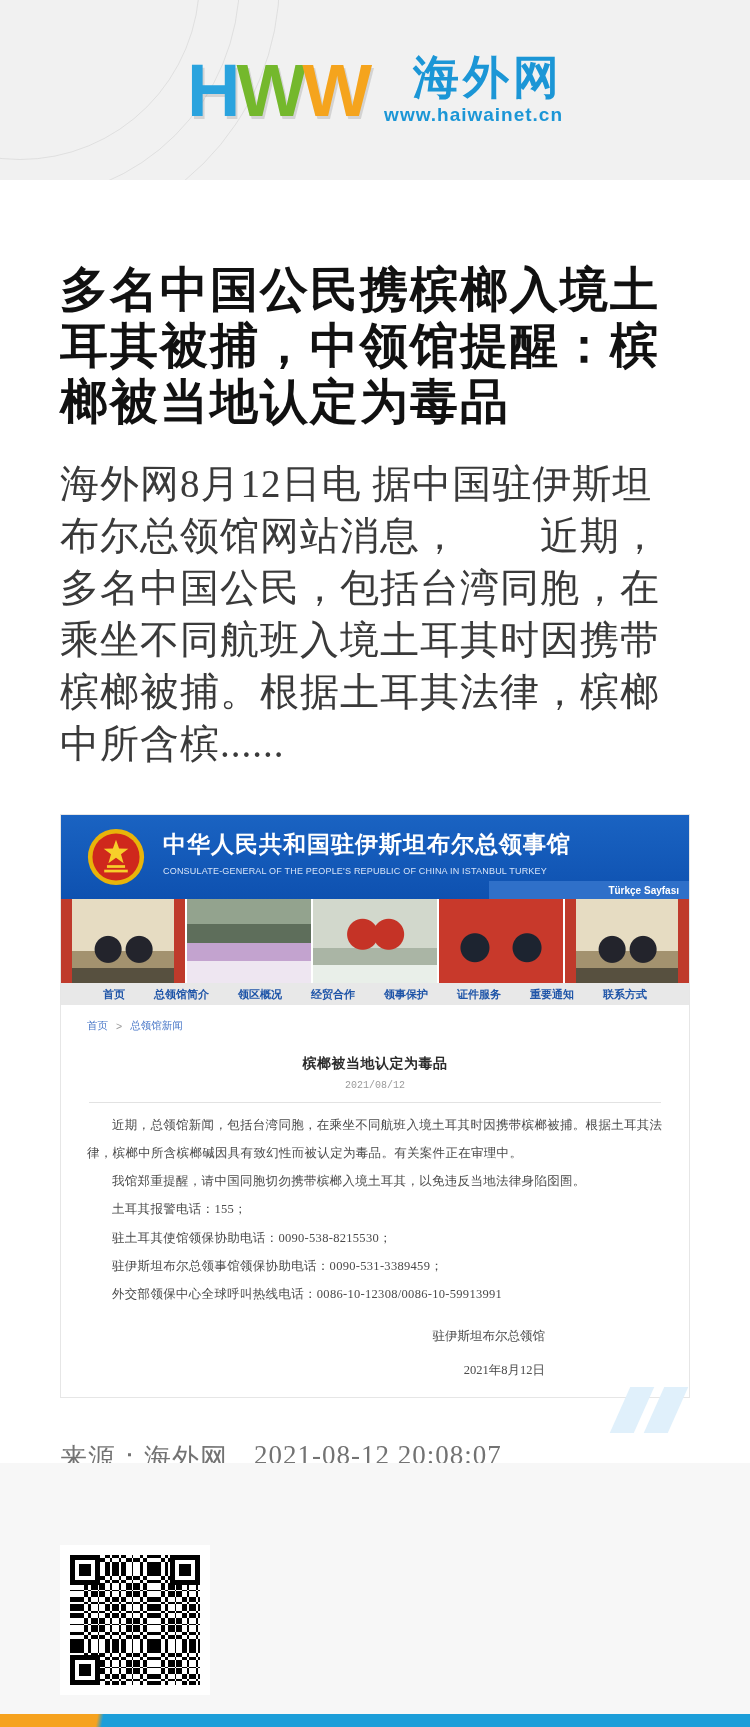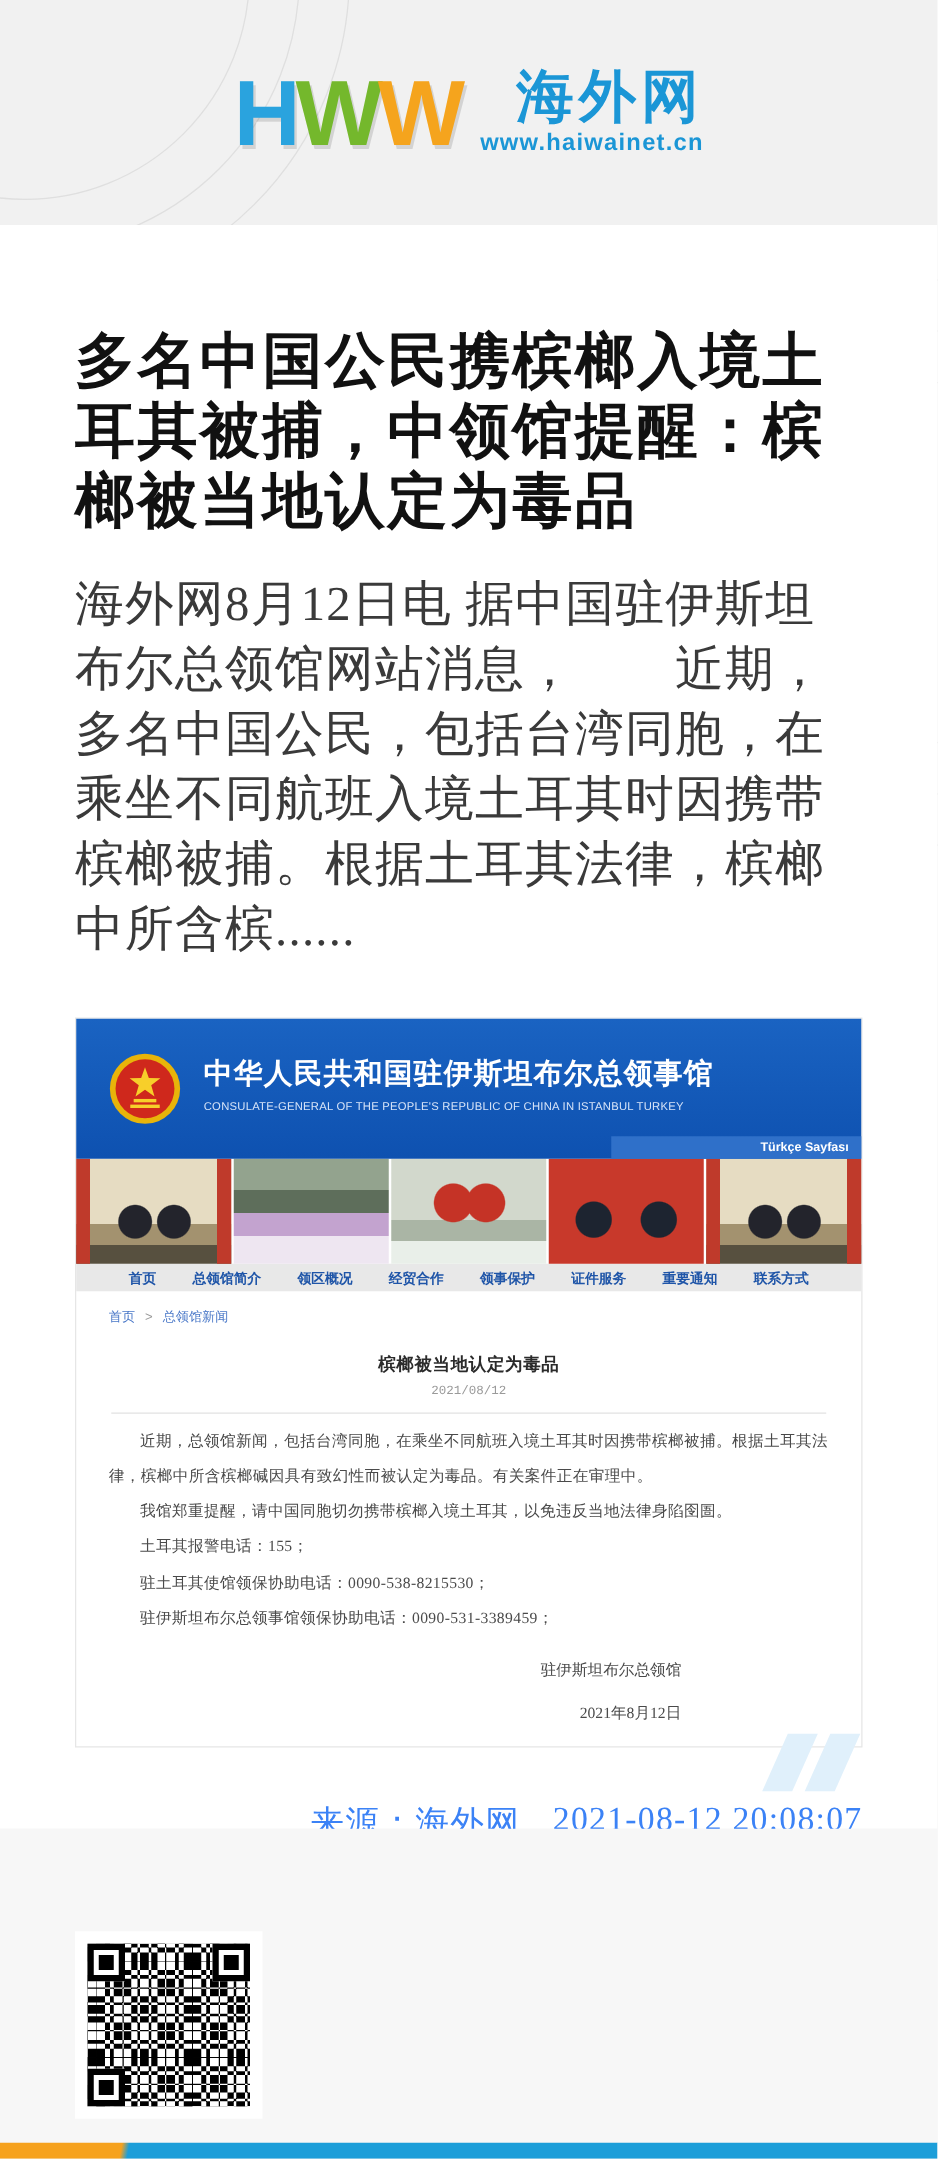--- a/index.html
+++ b/index.html
@@ -30,21 +30,21 @@
 
   
   .card { position:relative; width:750px; height:1283px; background:#ffffff; padding:0 60px; }
   .article-title { font-family:"Liberation Serif","DejaVu Serif",serif; font-weight:bold; color:#111;
     font-size:48px; line-height:56px; letter-spacing:2px; padding-top:82px; }
   .article-summary { font-family:"Liberation Serif","DejaVu Serif",serif; color:#3a3a3a;
     font-size:39px; line-height:52px; margin-top:28px; letter-spacing:1px; }
 
   
   .embed { margin-top:44px; width:630px; border:1px solid #e6e6e6; background:#fff; }
-  .embed-header { position:relative; height:112px; background:linear-gradient(180deg,#1a63c2 0%,#0e51b0 100%); display:flex; align-items:center; }
+  .embed-header { position:relative; height:84px; background:linear-gradient(180deg,#1a63c2 0%,#0e51b0 100%); display:flex; align-items:center; }
   .emblem { width:58px; height:58px; margin-left:26px; flex:0 0 auto; }
   .embed-header-text { margin-left:18px; padding-bottom:10px; }
   .embed-title-cn { color:#ffffff; font-size:23px; font-weight:bold; letter-spacing:1px; }
   .embed-title-en { color:#d7e4f8; font-size:9px; margin-top:6px; letter-spacing:.2px; }
   .lang-strip { position:absolute; right:0; bottom:0; height:18px; min-width:200px; background:#2f70c9;
     color:#fff; font-size:10px; font-weight:bold; display:flex; align-items:center; justify-content:flex-end; padding:0 10px; }
 
   .photo-strip { display:flex; gap:2px; background:#fff; height:84px; }
   .photo { flex:1 1 0; }
   .ph1, .ph5 { background:
@@ -70,22 +70,22 @@
   .breadcrumb { font-size:10.5px; color:#4a78c8; display:flex; gap:8px; align-items:center; }
   .breadcrumb .sep { color:#999; }
   .post-title { text-align:center; color:#2b2b2b; font-size:14px; font-weight:bold; margin-top:22px; letter-spacing:.5px; }
   .post-date { text-align:center; color:#9a9a9a; font-size:10px; margin-top:7px;font-family:Liberation Mono, monospace; }
   .post-hr { border:none; border-top:1px solid #e2e2e2; margin:11px 2px 8px; }
   .post-p { font-family:"Liberation Serif","DejaVu Serif",serif; font-size:12.5px; color:#4a4a4a;
     line-height:2.25; text-indent:2em; letter-spacing:.3px; }
   .post-sign { font-family:"Liberation Serif","DejaVu Serif",serif; font-size:12.5px; color:#4a4a4a;
     text-align:right; padding-right:118px; line-height:2.7; margin-top:12px; }
 
-  .source-row { font-family:"Liberation Serif","DejaVu Serif",serif; color:#3b82f6; font-size:27px;
-    margin-top:42px; letter-spacing:1px; display:flex; gap:26px;justify-content:flex-end; }
+  .source-row { font-family:"Liberation Serif","DejaVu Serif",serif; color:#737373; font-size:27px;
+    margin-top:42px; letter-spacing:1px; display:flex; gap:26px; }
 
   .slashes { position:absolute; right:72px; bottom:30px; display:flex; gap:10px; }
   .slash { width:24px; height:46px; background:#e0f0fb; transform:skewX(-24deg); }
 
   
   .share-footer { position:relative; height:251px; background:#f7f7f7; display:flex; justify-content:space-between; padding:80px 60px 0; }
   .footer-cta { font-family:"Liberation Serif","DejaVu Serif",serif; font-size:31px; color:#1c1c1c; letter-spacing:1px; }
   .footer-share-from { font-family:"Liberation Serif","DejaVu Serif",serif; font-size:27px; color:#ababab; margin-top:16px; letter-spacing:1px; }
   .qr-box { width:150px; height:150px; background:#ffffff; padding:10px; flex:0 0 auto; margin-top:2px; }
   .qr-pattern { position:relative; width:130px; height:130px;
@@ -178,20 +178,21 @@
           <span>总领馆新闻</span>
         </div>
         <h2 class="post-title">槟榔被当地认定为毒品</h2>
         <div class="post-date">2021/08/12</div>
         <hr class="post-hr">
         <p class="post-p">近期，总领馆新闻，包括台湾同胞，在乘坐不同航班入境土耳其时因携带槟榔被捕。根据土耳其法律，槟榔中所含槟榔碱因具有致幻性而被认定为毒品。有关案件正在审理中。</p>
         <p class="post-p">我馆郑重提醒，请中国同胞切勿携带槟榔入境土耳其，以免违反当地法律身陷囹圄。</p>
         <p class="post-p">土耳其报警电话：155；</p>
         <p class="post-p">驻土耳其使馆领保协助电话：0090-538-8215530；</p>
         <p class="post-p">驻伊斯坦布尔总领事馆领保协助电话：0090-531-3389459；</p>
+        <p class="post-p">外交部领保中心全球呼叫热线电话：0086-10-12308/0086-10-59913991</p>
         <div class="post-sign">
           <div>驻伊斯坦布尔总领馆</div>
           <div>2021年8月12日</div>
         </div>
       </div>
     </section>
 
     <div class="source-row">
       <span>来源：海外网</span>
       <span>2021-08-12 20:08:07</span>

